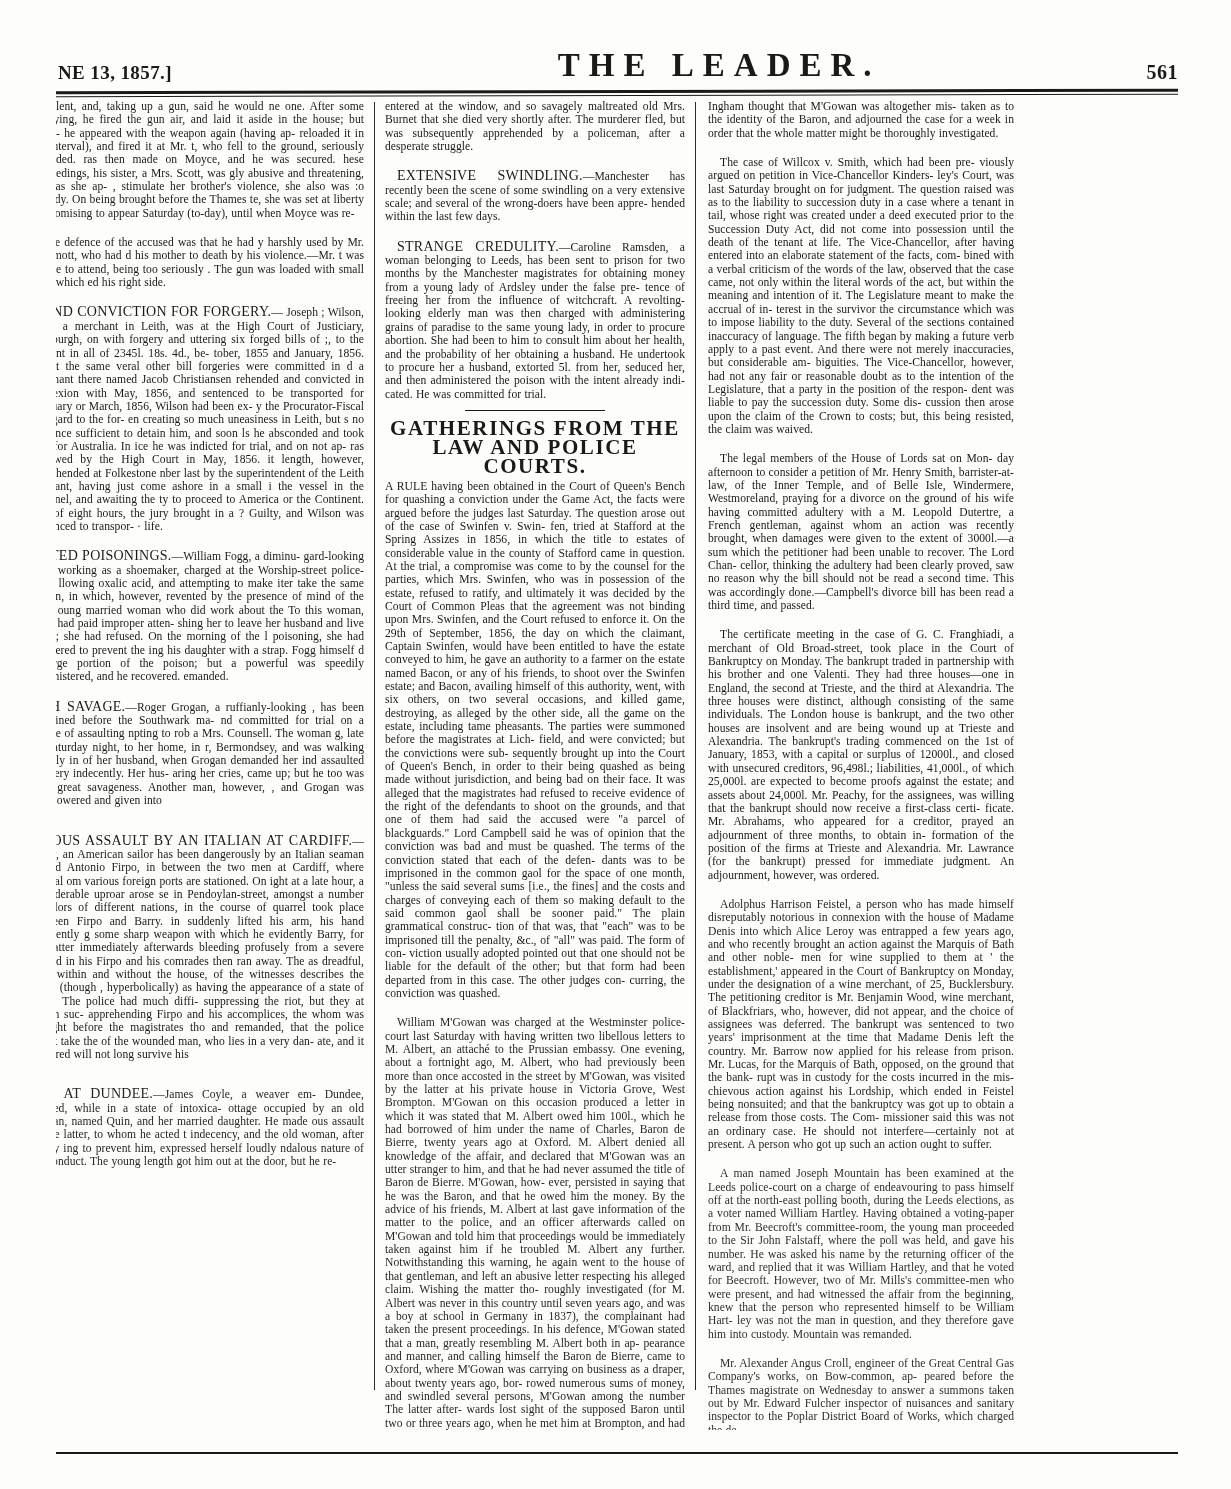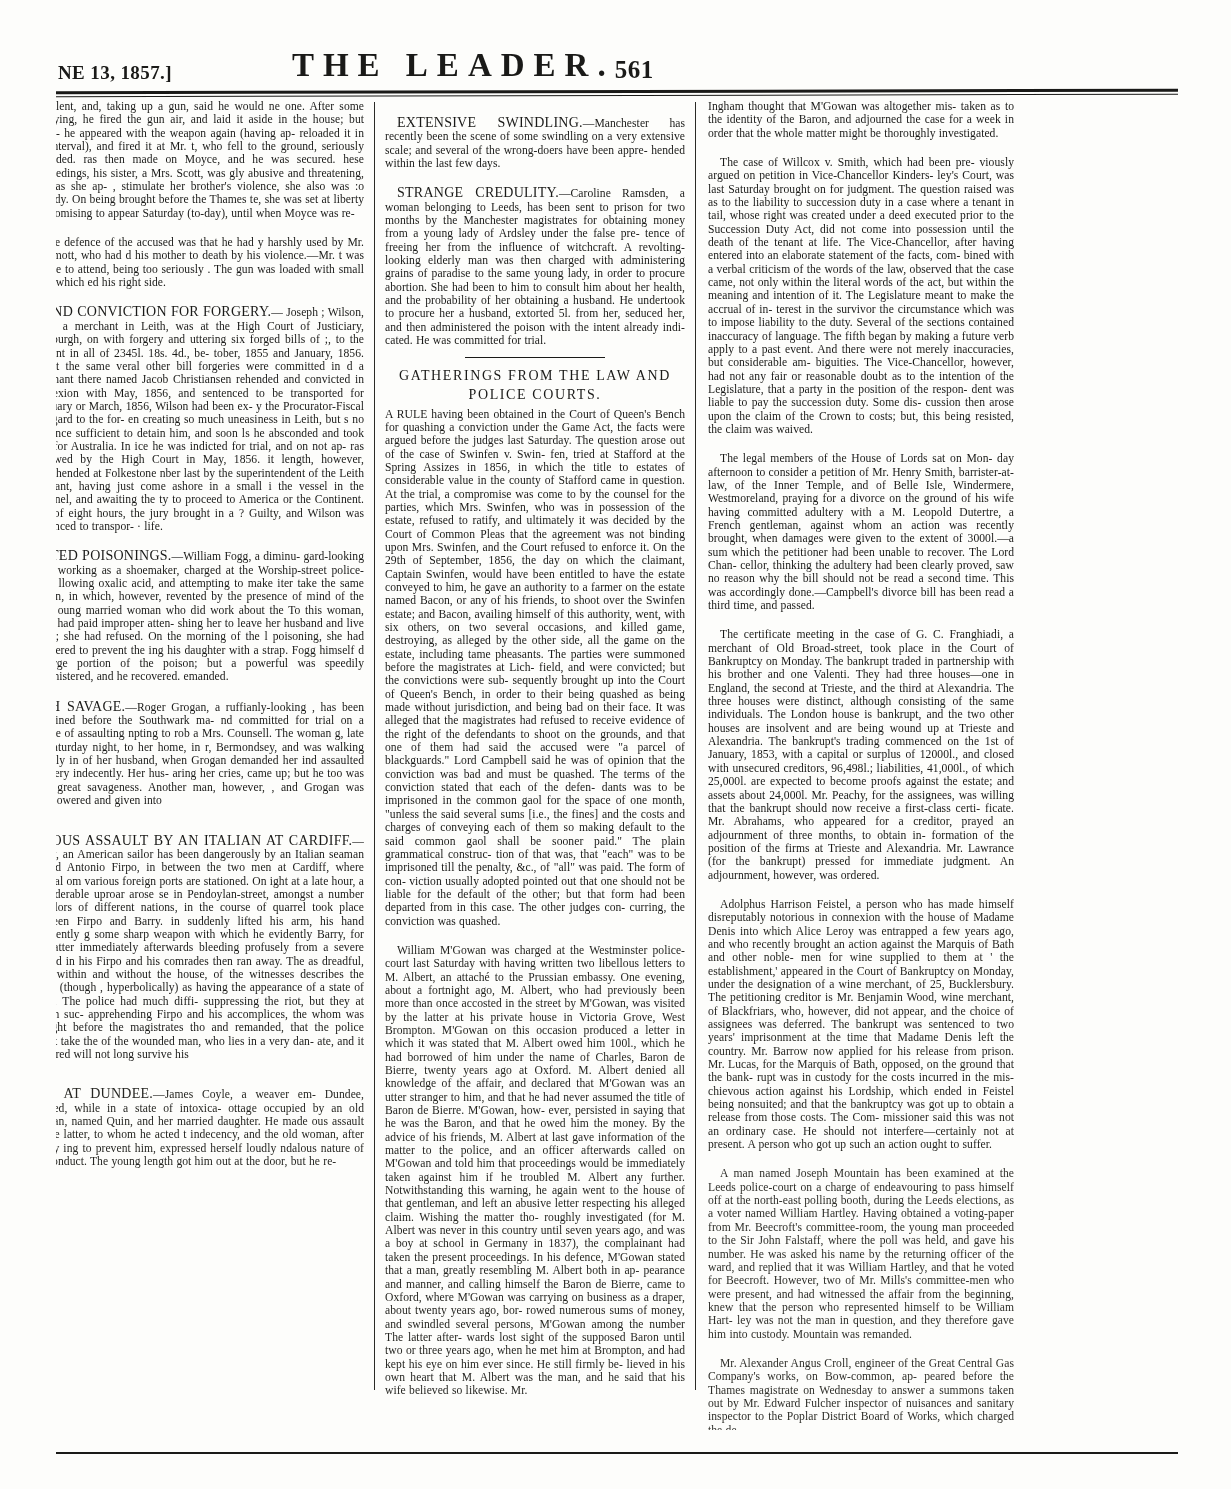--- a/index.html
+++ b/index.html
@@ -26,38 +26,39 @@
 
   
   .masthead {
     position: absolute;
     left: 58px;
     top: 44px;
     width: 1120px;
     height: 40px;
     display: flex;
     align-items: flex-end;
+    justify-content: space-between;
   }
   .issue-date {
     font-family: "Liberation Serif", "DejaVu Serif", serif;
     font-size: 19px;
     font-weight: 700;
     letter-spacing: 0.4px;
     white-space: nowrap;
   }
   .paper-title {
     font-family: "Liberation Serif", "DejaVu Serif", serif;
     font-size: 33px;
     font-weight: 700;
     letter-spacing: 9px;
     margin-left: 120px;
     white-space: nowrap;
   }
   .page-number {
-    font-size: 25px;
+    font-size: 20px;
     font-weight: 700;
     letter-spacing: 0.5px;
   }
 
   .rule-thick {
     position: absolute;
     left: 56px;
     top: 90px;
     width: 1122px;
     height: 3px;
@@ -125,22 +126,22 @@
 
   
   .section-rule {
     width: 140px;
     height: 1px;
     background: #1a1a18;
     margin: 9px auto 8px auto;
   }
   h2.section-head {
     margin: 0 0 4px 0;
-    font-size: 14px;
-    font-weight: 400;
+    font-size: 21px;
+    font-weight: 700;
     text-align: center;
     letter-spacing: 1.6px;
     line-height: 19px;
     font-family: "Liberation Serif", "DejaVu Serif", serif;
   }
 
   .gap { height: 10px; }
 
   .rule-bottom {
     position: absolute;
@@ -187,20 +188,21 @@
 
         <div class="gap"></div>
 
         <p class="body indent worn"><span class="sc">M AT DUNDEE.</span><span>—James Coyle, a weaver em- Dundee, entered, while in a state of intoxica- ottage occupied by an old woman, named Quin, and her married daughter. He made ous assault on the latter, to whom he acted t indecency, and the old woman, after vainly ing to prevent him, expressed herself loudly ndalous nature of his conduct. The young length got him out at the door, but he re-</span></p>
       </div>
     </div>
 
     <div class="col-divider"></div>
 
     <div class="col col-2">
+      <p class="body">entered at the window, and so savagely maltreated old Mrs. Burnet that she died very shortly after. The murderer fled, but was subsequently apprehended by a policeman, after a desperate struggle.</p>
 
       <p class="body indent"><span class="sc">EXTENSIVE SWINDLING.</span><span>—Manchester has recently been the scene of some swindling on a very extensive scale; and several of the wrong-doers have been appre- hended within the last few days.</span></p>
 
       <p class="body indent"><span class="sc">STRANGE CREDULITY.</span><span>—Caroline Ramsden, a woman belonging to Leeds, has been sent to prison for two months by the Manchester magistrates for obtaining money from a young lady of Ardsley under the false pre- tence of freeing her from the influence of witchcraft. A revolting-looking elderly man was then charged with administering grains of paradise to the same young lady, in order to procure abortion. She had been to him to consult him about her health, and the probability of her obtaining a husband. He undertook to procure her a husband, extorted 5l. from her, seduced her, and then administered the poison with the intent already indi- cated. He was committed for trial.</span></p>
 
       <div class="section-rule"></div>
 
       <h2 class="section-head">GATHERINGS FROM THE LAW AND POLICE COURTS.</h2>
 
       <p class="body">A RULE having been obtained in the Court of Queen's Bench for quashing a conviction under the Game Act, the facts were argued before the judges last Saturday. The question arose out of the case of Swinfen v. Swin- fen, tried at Stafford at the Spring Assizes in 1856, in which the title to estates of considerable value in the county of Stafford came in question. At the trial, a compromise was come to by the counsel for the parties, which Mrs. Swinfen, who was in possession of the estate, refused to ratify, and ultimately it was decided by the Court of Common Pleas that the agreement was not binding upon Mrs. Swinfen, and the Court refused to enforce it. On the 29th of September, 1856, the day on which the claimant, Captain Swinfen, would have been entitled to have the estate conveyed to him, he gave an authority to a farmer on the estate named Bacon, or any of his friends, to shoot over the Swinfen estate; and Bacon, availing himself of this authority, went, with six others, on two several occasions, and killed game, destroying, as alleged by the other side, all the game on the estate, including tame pheasants. The parties were summoned before the magistrates at Lich- field, and were convicted; but the convictions were sub- sequently brought up into the Court of Queen's Bench, in order to their being quashed as being made without jurisdiction, and being bad on their face. It was alleged that the magistrates had refused to receive evidence of the right of the defendants to shoot on the grounds, and that one of them had said the accused were "a parcel of blackguards." Lord Campbell said he was of opinion that the conviction was bad and must be quashed. The terms of the conviction stated that each of the defen- dants was to be imprisoned in the common gaol for the space of one month, "unless the said several sums [i.e., the fines] and the costs and charges of conveying each of them so making default to the said common gaol shall be sooner paid." The plain grammatical construc- tion of that was, that "each" was to be imprisoned till the penalty, &amp;c., of "all" was paid. The form of con- viction usually adopted pointed out that one should not be liable for the default of the other; but that form had been departed from in this case. The other judges con- curring, the conviction was quashed.</p>

